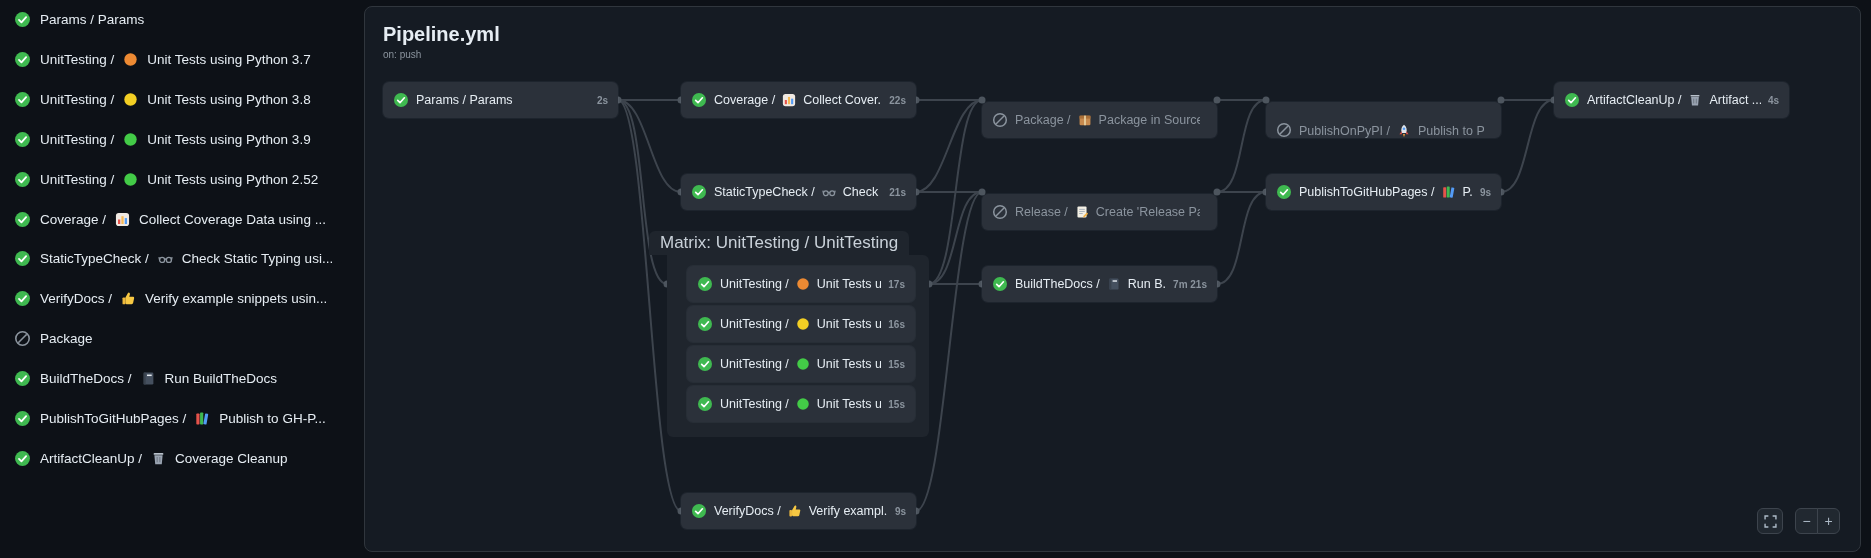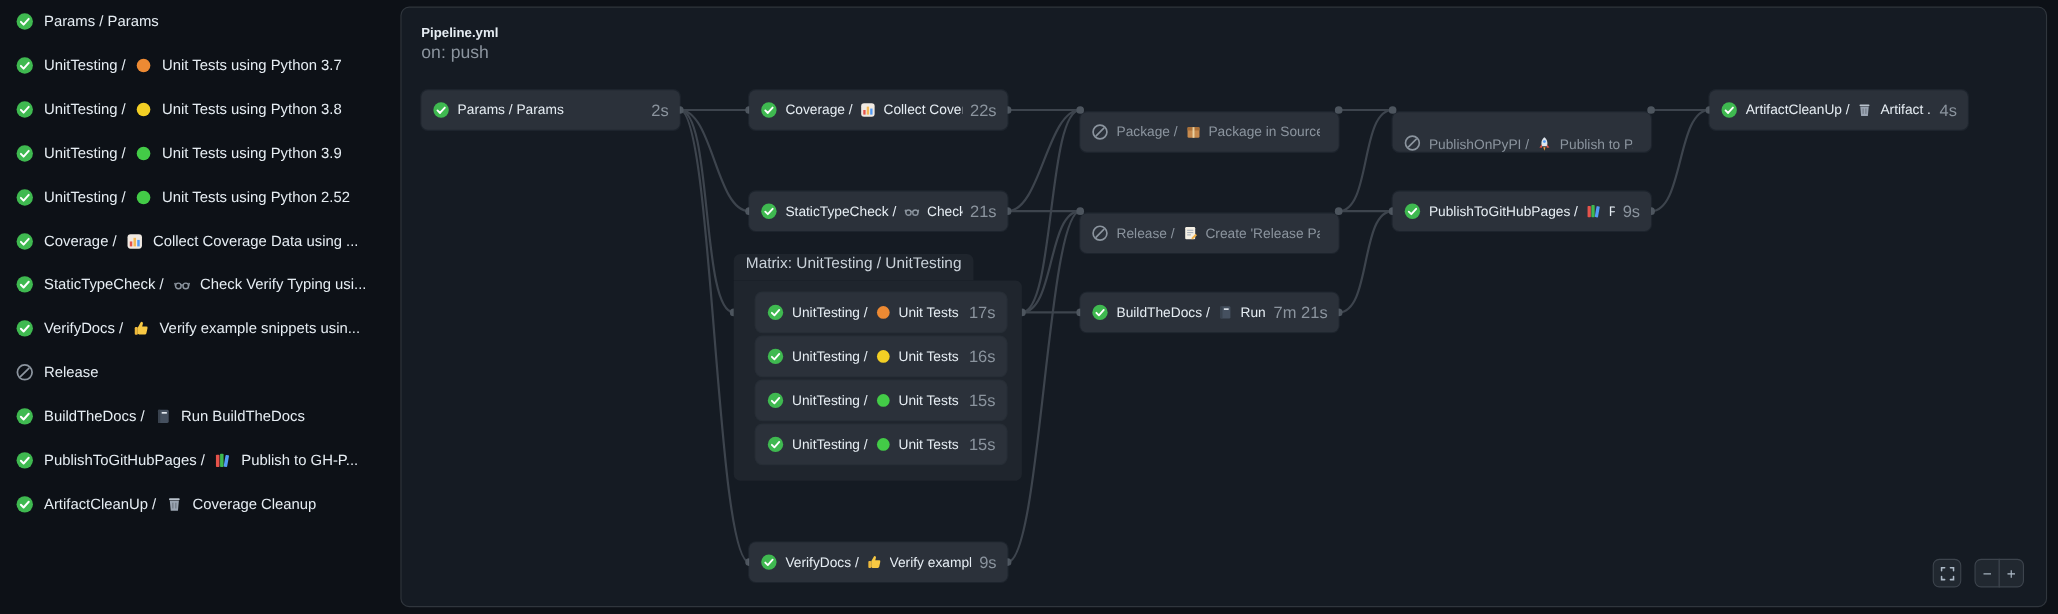--- a/index.html
+++ b/index.html
@@ -18,43 +18,43 @@
   .status svg{width:100%;height:100%;}
   .jicon{display:inline-flex;width:15px;height:15px;flex:0 0 auto;}
   .jicon svg{width:100%;height:100%;}
   .txt{flex:0 0 auto;}
   
   .panel{
     position:absolute;left:364px;top:6px;width:1497px;height:546px;box-sizing:border-box;
     background:#151b23;border:1px solid #30363d;border-radius:8px;overflow:hidden;cursor:grab;
   }
   .panel-header{position:absolute;left:18px;top:16px;z-index:5;}
-  .p-title{font-size:12px;font-weight:bold;color:#e6edf3;}
-  .p-trigger{font-size:16px;color:#8b949e;margin-top:3px;}
+  .p-title{font-size:20px;font-weight:bold;color:#e6edf3;}
+  .p-trigger{font-size:10px;color:#8b949e;margin-top:3px;}
   .edges{position:absolute;left:0;top:0;pointer-events:none;z-index:1;}
   .edges path{stroke:#3d444d;stroke-width:2;fill:none;}
   .edges circle{fill:#4d555e;}
   
   .matrix-tab{
-    position:absolute;left:302px;top:224px;height:24px;padding:0 11px;z-index:2;
-    background:#1f252d;border-radius:6px 6px 0 0;display:flex;
-    font-size:14px;color:#c9d1d9;white-space:nowrap;
+    position:absolute;left:284px;top:224px;height:24px;padding:0 11px;z-index:2;
+    background:#1f252d;border-radius:6px 6px 0 0;display:flex;align-items:center;
+    font-size:17px;color:#c9d1d9;white-space:nowrap;
   }
   .matrix-box{position:absolute;left:302px;top:248px;width:262px;height:182px;background:#1f252d;border-radius:0 6px 6px 6px;z-index:2;}
   
   .node{
     position:absolute;width:235px;height:36px;box-sizing:border-box;z-index:3;
     background:#2b313a;border-radius:6px;box-shadow:0 0 0 1px rgba(205,217,229,0.05);
     display:flex;align-items:center;gap:7px;padding:0 10px;font-size:12.5px;cursor:pointer;
   }
   .node .status{width:16px;height:16px;}
   .node .jicon{width:14px;height:14px;}
   .node .trunc{flex:0 1 auto;min-width:0;overflow:hidden;white-space:nowrap;}
   .node .txt{white-space:nowrap;}
-  .dur{margin-left:auto;flex:0 0 auto;font-size:15px;color:#8b949e;}
+  .dur{margin-left:auto;flex:0 0 auto;font-size:10px;color:#8b949e;font-weight:bold;}
   .m-node{width:228px;z-index:4;}
   .ns-skipped{color:#8b949e;margin-top:20px;}
   
   .ctrl-btn{
     position:absolute;width:26px;height:26px;box-sizing:border-box;z-index:6;
     background:#212830;border:1px solid #3d444d;border-radius:6px;
     display:flex;align-items:center;justify-content:center;cursor:pointer;
   }
   .ctrl-btn svg{width:15px;height:15px;}
   .zoom-group{position:absolute;left:1430px;top:501px;display:flex;z-index:6;}
@@ -169,21 +169,21 @@
     <span class="txt">StaticTypeCheck /</span>
     <span class="jicon">
         <svg viewBox="0 0 16 16" fill="none" stroke="#8b949e" stroke-width="1.4">
           <circle cx="4.4" cy="9.5" r="2.7"></circle>
           <circle cx="11.6" cy="9.5" r="2.7"></circle>
           <path d="M7.1 9 Q8 8 8.9 9"></path>
           <path d="M1.7 9.5 L1 6.5"></path>
           <path d="M14.3 9.5 L15 6.5"></path>
         </svg>
       </span>
-    <span class="txt">Check Verify Typing usi...</span>
+    <span class="txt">Check Static Typing usi...</span>
   </div>
   <div class="side-item">
     <span class="status st-success">
         <svg viewBox="0 0 16 16">
           <circle cx="8" cy="8" r="7" fill="#3fb950"></circle>
           <path d="M4.7 8.4 L7 10.7 L11.4 5.8" fill="none" stroke="#ffffff" stroke-width="1.7" stroke-linecap="round" stroke-linejoin="round"></path>
         </svg>
       </span>
     <span class="txt">VerifyDocs /</span>
     <span class="jicon">
@@ -194,21 +194,21 @@
       </span>
     <span class="txt">Verify example snippets usin...</span>
   </div>
   <div class="side-item">
     <span class="status st-skipped">
         <svg viewBox="0 0 16 16">
           <circle cx="8" cy="8" r="6.3" fill="none" stroke="#8b949e" stroke-width="1.5"></circle>
           <path d="M11.5 4.5 L4.5 11.5" stroke="#8b949e" stroke-width="1.5" stroke-linecap="round"></path>
         </svg>
       </span>
-    <span class="txt">Release</span>
+    <span class="txt">Package</span>
 
     <span class="txt"></span>
   </div>
   <div class="side-item">
     <span class="status st-success">
         <svg viewBox="0 0 16 16">
           <circle cx="8" cy="8" r="7" fill="#3fb950"></circle>
           <path d="M4.7 8.4 L7 10.7 L11.4 5.8" fill="none" stroke="#ffffff" stroke-width="1.7" stroke-linecap="round" stroke-linejoin="round"></path>
         </svg>
       </span>

